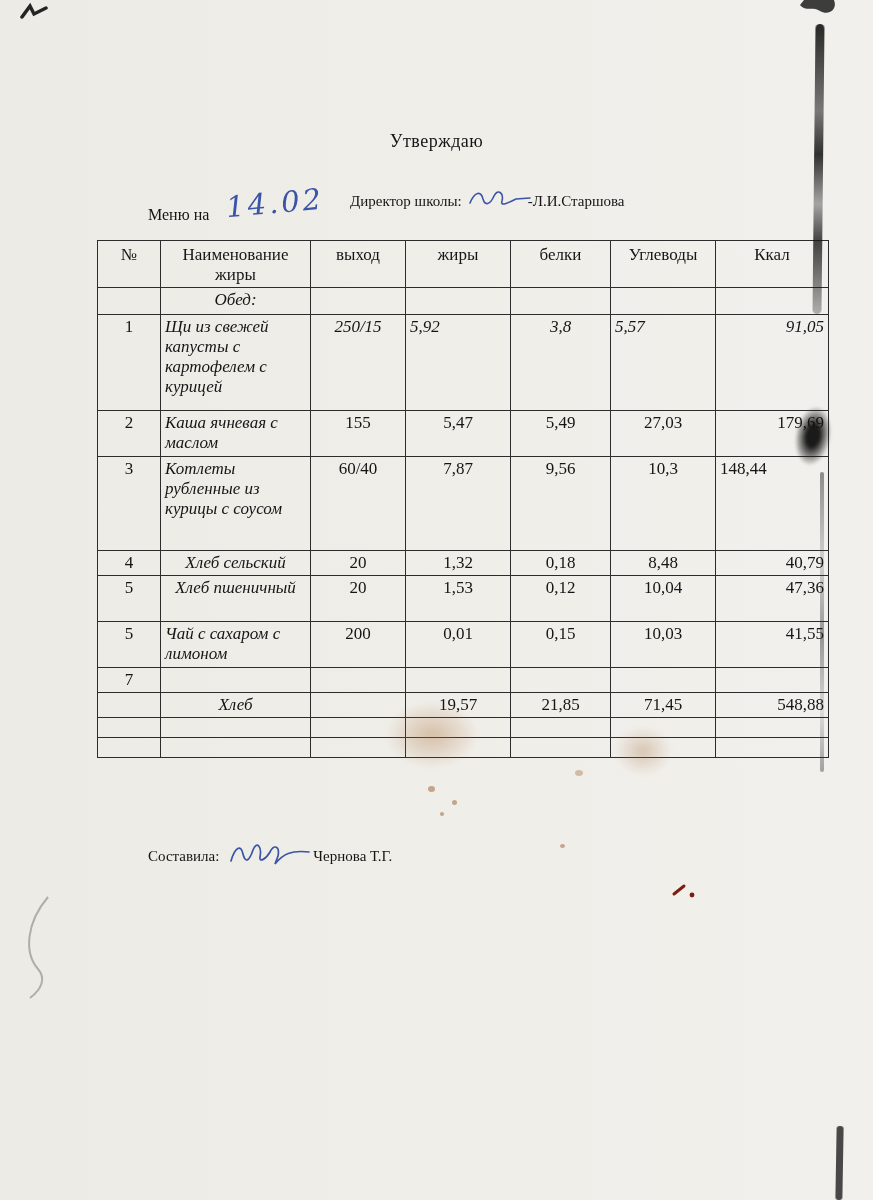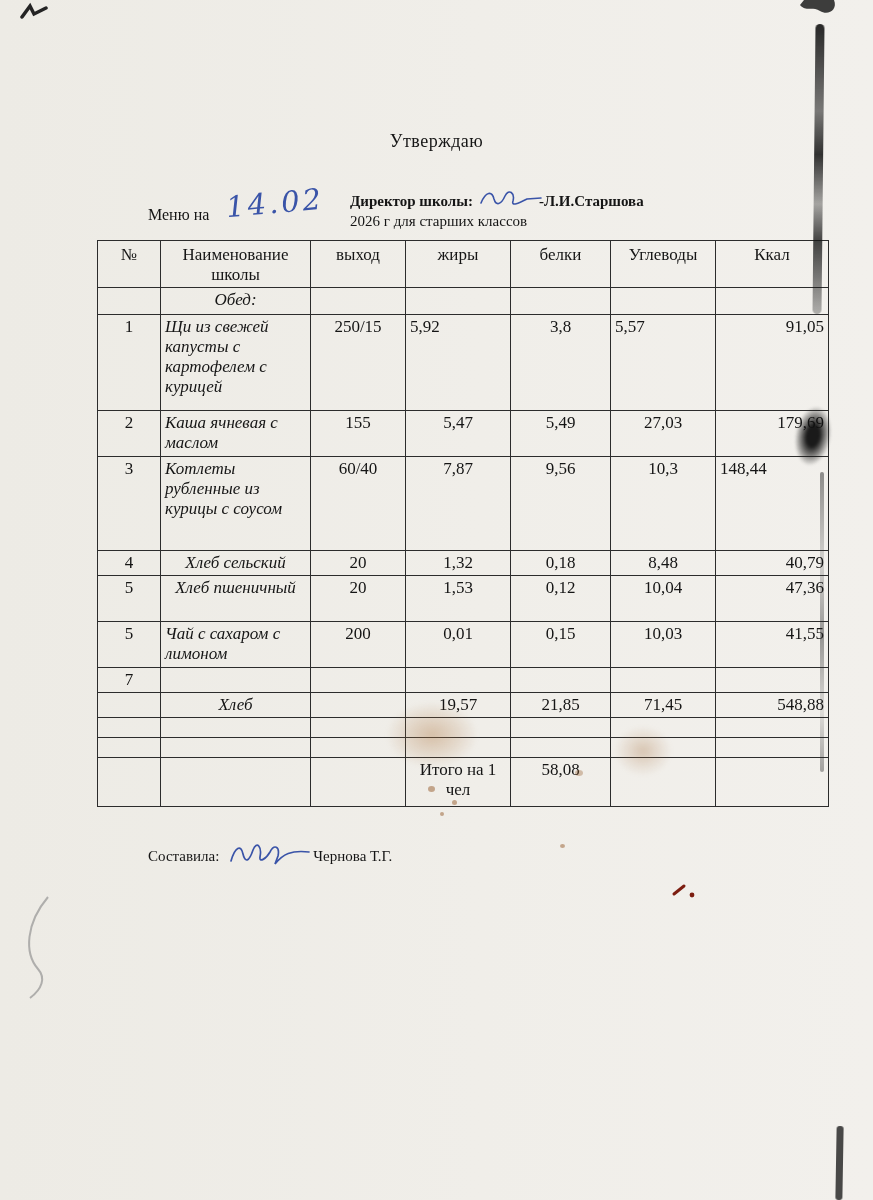--- a/index.html
+++ b/index.html
@@ -8,21 +8,21 @@
     position:relative;
     width:873px; height:1200px;
     margin:0 auto;
     background:linear-gradient(90deg,#edebe5 0%,#f0eee9 55%,#f2f0ec 100%);
     font-family:"Liberation Serif","DejaVu Serif",serif;
     color:#151515;
     overflow:hidden;
   }
   .approve { position:absolute; left:0; right:0; top:131px; text-align:center; font-size:18px; letter-spacing:.5px; }
   .director-block { position:absolute; left:350px; top:184px; font-size:15px; line-height:1.35; }
-  .director-line { position:relative; white-space:nowrap;font-weight:bold; }
+  .director-line { position:relative; white-space:nowrap; }
   .sig-director { position:relative; top:4px; margin-left:6px; margin-right:-4px; }
   .menu-line { position:absolute; left:148px; top:206px; font-size:16px;text-align:center; }
   .hand-date {
     position:absolute; left:226px; top:186px;
     font-family:"DejaVu Serif",serif; font-style:italic;
     font-size:29px; color:#3a54a8; letter-spacing:3px;
     transform:rotate(-5deg);
   }
   .menu-table {
     position:absolute; left:97px; top:240px; width:731px;
@@ -36,21 +36,21 @@
     font-weight:normal;
     overflow:hidden;
   }
   .menu-table th { text-align:center; padding-top:4px; }
   .c-num { text-align:center; }
   .c-name { text-align:left; padding-left:8px; padding-right:8px;font-style:italic; }
   .name-center { text-align:center; }
   .c-out,.c-fat,.c-prot,.c-carb { text-align:center; }
   .c-kcal { text-align:right; padding-right:12px; }
   .kcal-left { text-align:left; padding-left:4px; }
-  .vm { vertical-align:middle; }
+  .vm { vertical-align:middle;font-style:italic; }
   .h-header { height:45px; }
   .h-section { height:27px; }
   .h-r0 { height:96px; }
   .h-r1 { height:46px; }
   .h-r2 { height:94px; }
   .h-r3 { height:23px; }
   .h-r4 { height:46px; }
   .h-r5 { height:46px; }
   .h-r6 { height:21px; }
   .h-totals { height:25px; }
@@ -108,40 +108,39 @@
 <div class="page">
 
   <div class="approve">Утверждаю</div>
 
   <div class="director-block">
     <div class="director-line">
       <span>Директор школы:</span><span class="sig-director"><svg width="64" height="22" viewBox="0 0 64 22">
             <path d="M2 15 C7 3,13 3,15 11 C17 18,22 17,26 8 C30 0,36 5,34 13 C32 19,40 15,48 11 L62 10" stroke="#3a54a8" fill="none" stroke-width="1.6" stroke-linecap="round"></path>
           </svg></span><span>-Л.И.Старшова</span>
     </div>
-    <div>2026 г для старших классов</div>
   </div>
 
   <div class="menu-line">Меню на</div>
   <div class="hand-date">14.02</div>
 
   <table class="menu-table">
     <colgroup>
       <col style="width:63px">
         <col style="width:150px">
         <col style="width:95px">
       <col style="width:105px">
         <col style="width:100px">
         <col style="width:105px">
         <col style="width:113px">
     </colgroup>
     <tbody>
         <tr class="h-header">
       <th>№</th>
-      <th>Наименование школы</th>
+      <th>Наименование жиры</th>
       <th>выход</th>
       <th>жиры</th>
       <th>белки</th>
       <th>Углеводы</th>
       <th>Ккал</th>
     </tr>
     <tr class="h-section">
       <td class="c-num"></td>
       <td class="c-name name-center">Обед:</td>
       <td></td>
@@ -234,29 +233,20 @@
           <td></td>
     </tr>
     <tr class="h-sp">
       <td></td>
           <td></td>
           <td></td>
           <td></td>
           <td></td>
           <td></td>
           <td></td>
-    </tr>
-    <tr class="h-pp">
-      <td></td>
-      <td></td>
-      <td></td>
-      <td class="c-fat">Итого на 1 чел</td>
-      <td class="c-prot">58,08</td>
-      <td></td>
-      <td></td>
     </tr>
   </tbody>
     </table>
 
   <div class="composed">
     <span>Составила:</span><span class="sig-composer"><svg width="82" height="30" viewBox="0 0 82 30">
           <path d="M2 22 C6 8,12 5,14 15 C16 24,20 23,24 11 C28 1,33 8,31 18 C30 24,37 20,41 13 C45 5,51 7,49 17 L46 25 C54 15,62 11,80 13" stroke="#3a54a8" fill="none" stroke-width="1.7" stroke-linecap="round"></path>
         </svg></span><span>Чернова Т.Г.</span>
   </div>
 

